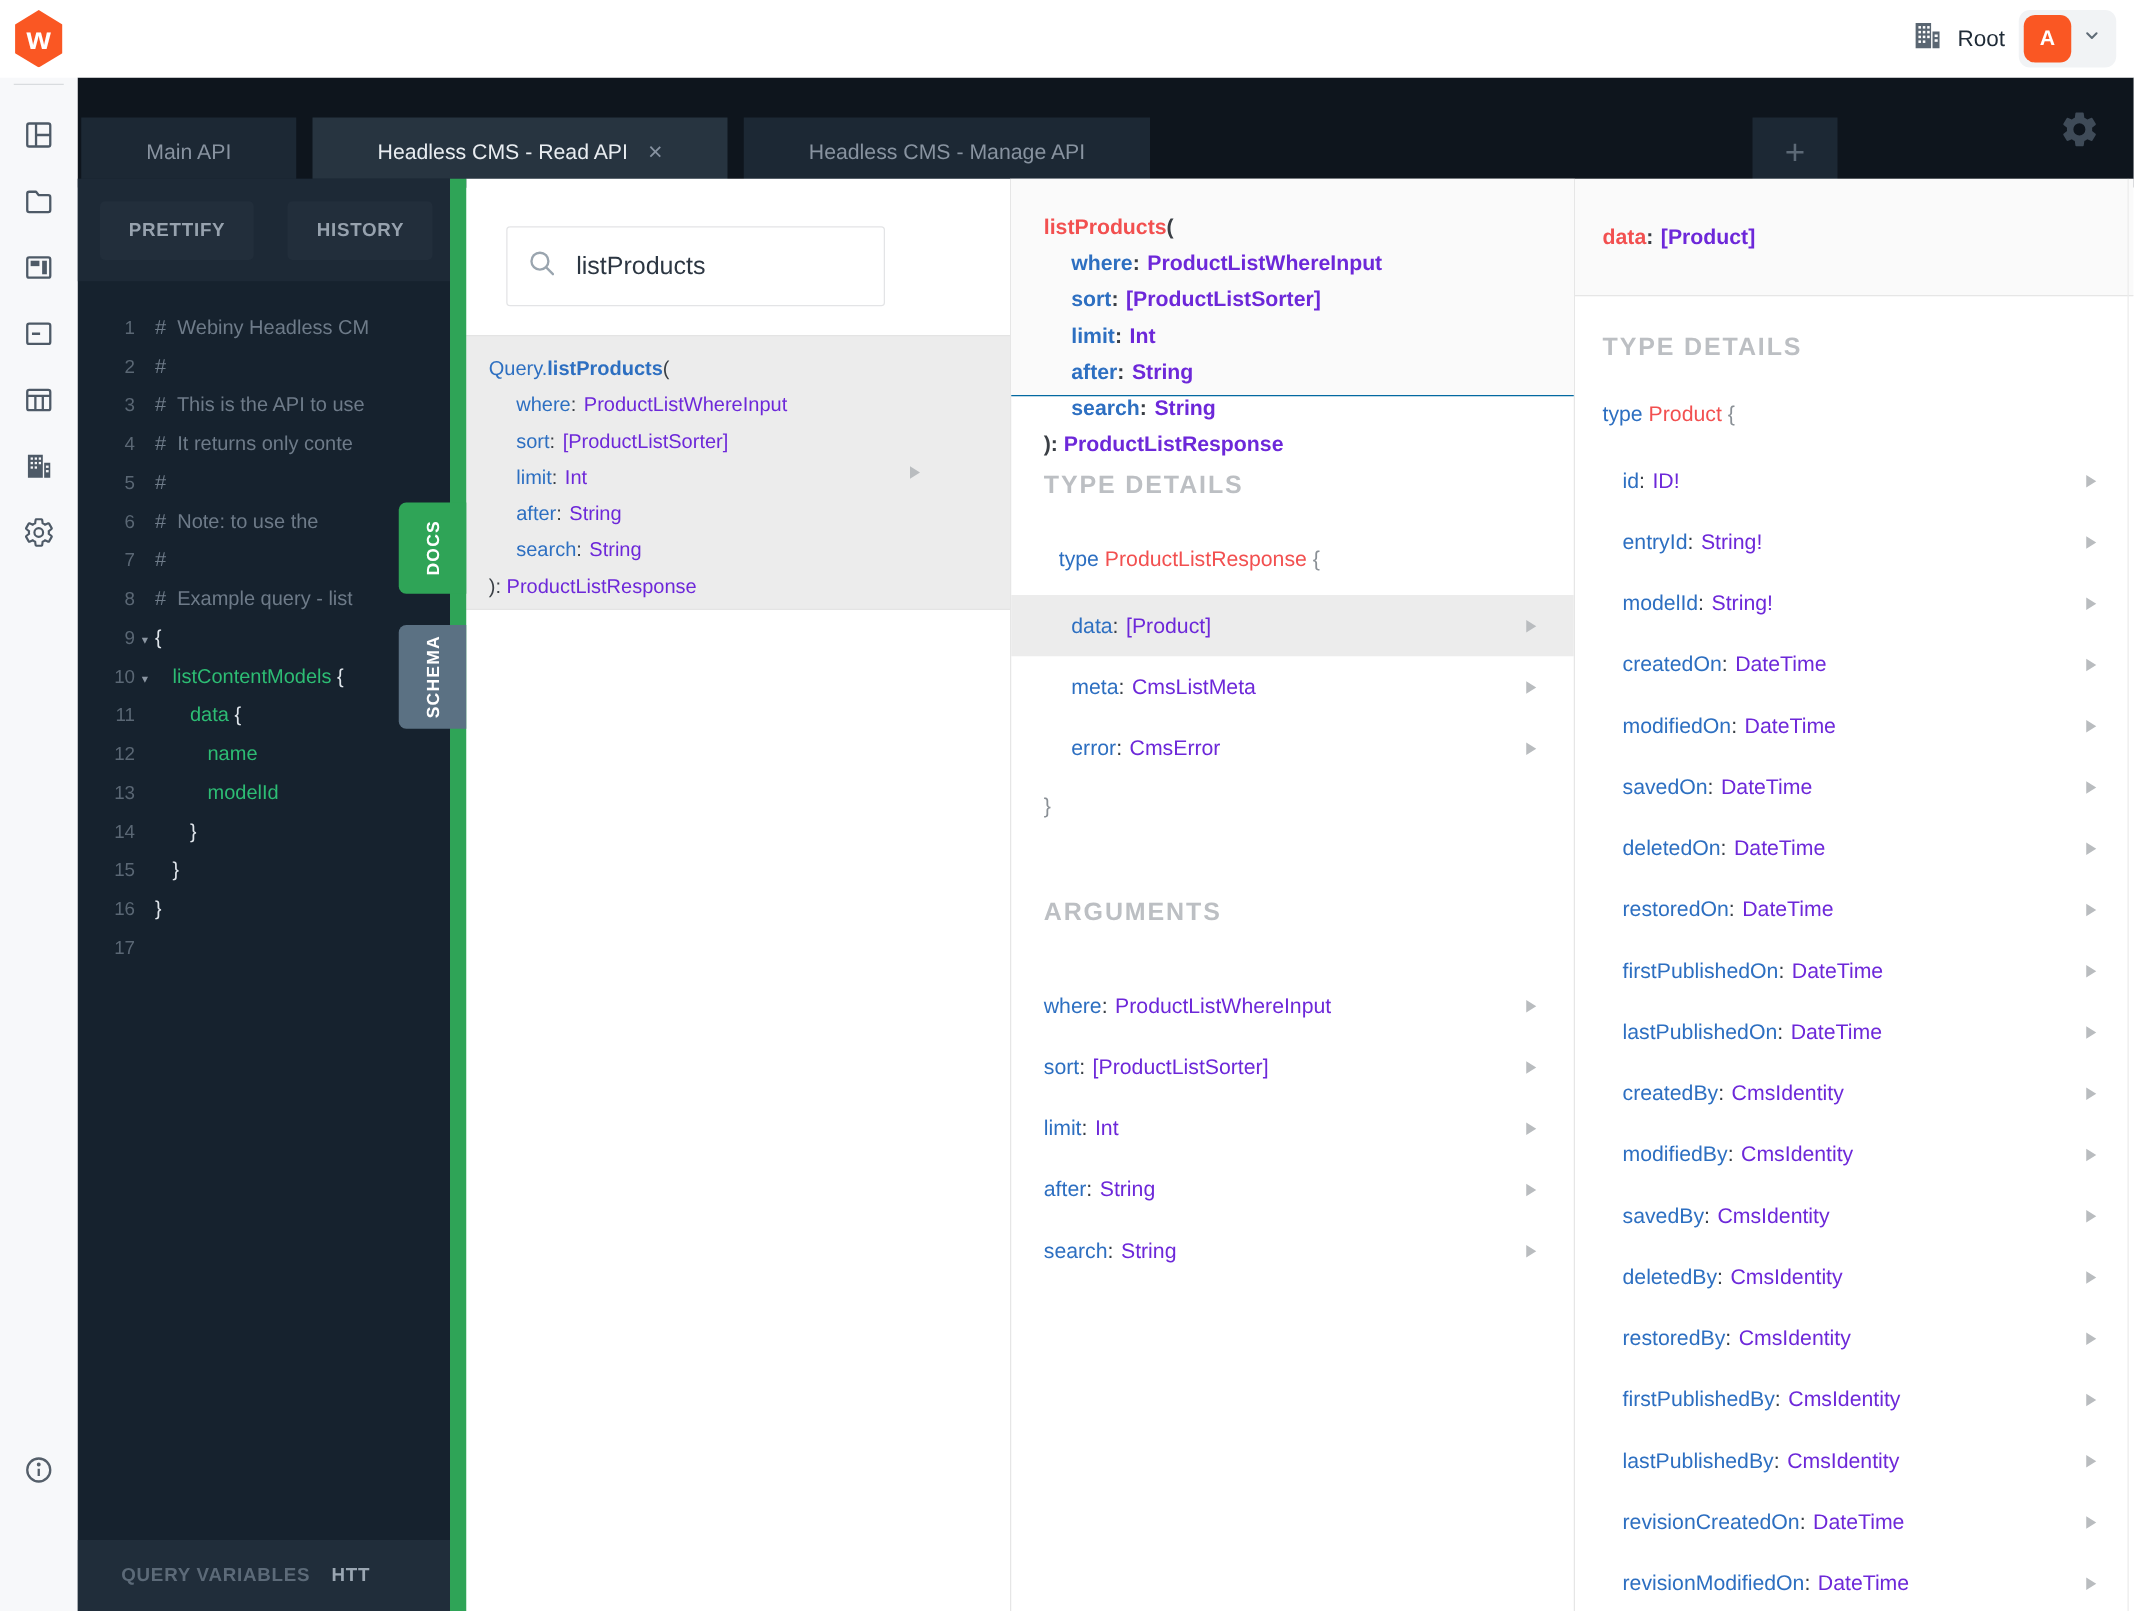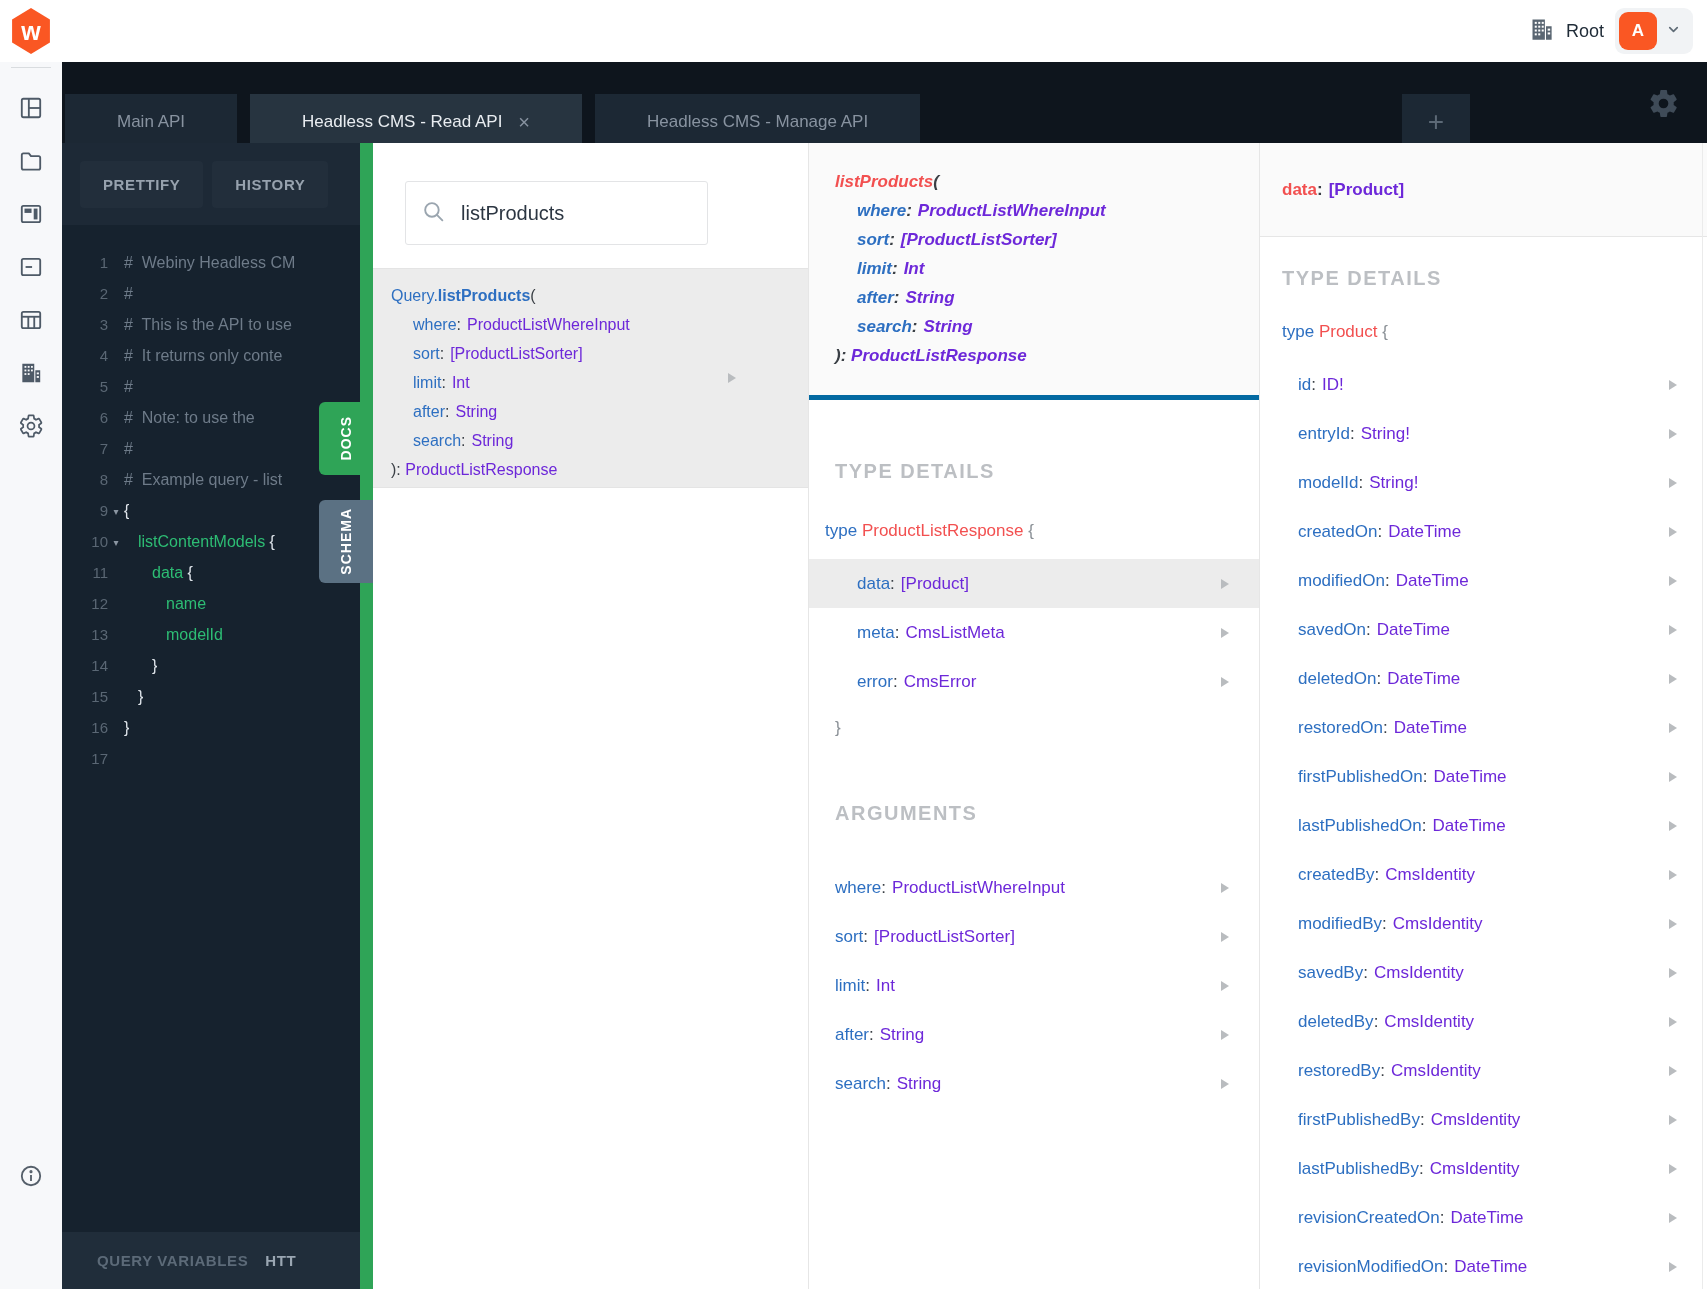--- a/index.html
+++ b/index.html
@@ -33,21 +33,21 @@
   .tab.active { background:#273440; color:#e9edf1; }
   .tab .close { display:none; color:#8792a0; font-size:20px; line-height:1; }
   .tab.active .close { display:inline-block; margin-left:16px; }
   .tab-add { height:56px; width:68px; background:#1c2834; color:#5c6976; font-size:28px; display:flex;
     align-items:center; justify-content:center; cursor:pointer; }
   .gear-btn { position:absolute; right:27px; top:25px; cursor:pointer; }
   
   .content { position:absolute; left:62px; top:143px; right:0; bottom:0; display:flex; }
   
   .editor-pane { width:298px; background:#16222e; display:flex; flex-direction:column; position:relative; }
-  .toolbar { height:82px; background:#1d2936; display:flex; align-items:center; padding-left:18px; gap:9px; flex:none; }
+  .toolbar { height:82px; background:#1d2936; display:flex; align-items:center; padding-left:18px; gap:27px; flex:none; }
   .tbtn { height:47px; padding:0 23px; background:#222e3b; border-radius:4px; color:#97a2ae; font-weight:700;
     font-size:15px; letter-spacing:0.6px; display:flex; align-items:center; cursor:pointer; }
   .code { flex:1; padding-top:22px; font-size:16px; overflow:hidden; cursor:text; }
   .code-line { display:flex; height:31px; align-items:center; white-space:pre; }
   .lnum { width:46px; flex:none; text-align:right; color:#5a6774; font-size:15px; }
   .fold { width:16px; flex:none; text-align:center; color:#8b96a2; font-size:10px; padding-top:2px; }
   .lbody { overflow:hidden; white-space:pre; }
   .seg-c { color:#6e7b89; }
   .seg-g { color:#2dbd74; }
   .seg-p { color:#dfe5eb; }
@@ -79,25 +79,25 @@
   .dark { color:#3a3f45; }
   .gray-p { color:#8a9096; }
   .colon { color:#3a3f45; margin-right:6px; }
   .arr { position:absolute; right:30px; top:50%; margin-top:-5px; width:0; height:0;
     border-left:8px solid #b9bcbf; border-top:5px solid transparent; border-bottom:5px solid transparent; }
   .result .arr { right:72px; }
   .sec-h { color:#bcbfc3; font-weight:700; font-size:20px; letter-spacing:1.5px; }
   
   .col2 { width:452px; background:#fff; border-left:1px solid #e6e6e6; border-right:1px solid #e6e6e6;
     position:relative; flex:none; font-size:17px; }
-  .sig { background:#fafafa; border-bottom:5px solid #0369a1; height:257px; padding:24px 0 0 26px;
-    line-height:29px; font-weight:700;font-style:italic; }
+  .sig { background:#fafafa; border-bottom:1px solid #0369a1; height:174px; padding:24px 0 0 26px;
+    line-height:29px; font-weight:700; }
   .sig .indent { padding-left:22px; }
   .col2 .sec-h { margin:60px 0 0 26px; }
-  .type-line { margin:38px 0 0 16px; height:24px; }
+  .type-line { margin:38px 0 0 38px; height:24px; }
   .col2 .rows { margin-top:14px; }
   .drow { position:relative; height:49px; display:flex; align-items:center; padding-left:48px; cursor:pointer; }
   .drow.sel { background:#ececec; }
   .close-brace-line { margin:12px 0 0 26px; height:24px; }
   .col2 .args-rows { margin-top:38px; }
   .col2 .args-rows .drow { padding-left:26px; }
   
   .col3 { flex:1; background:#fff; position:relative; font-size:17px; overflow:hidden; }
   .hdr { background:#fafafa; border-bottom:1px solid #e6e6e6; height:94px; display:flex; align-items:center;
     padding-left:22px; font-weight:700; }

